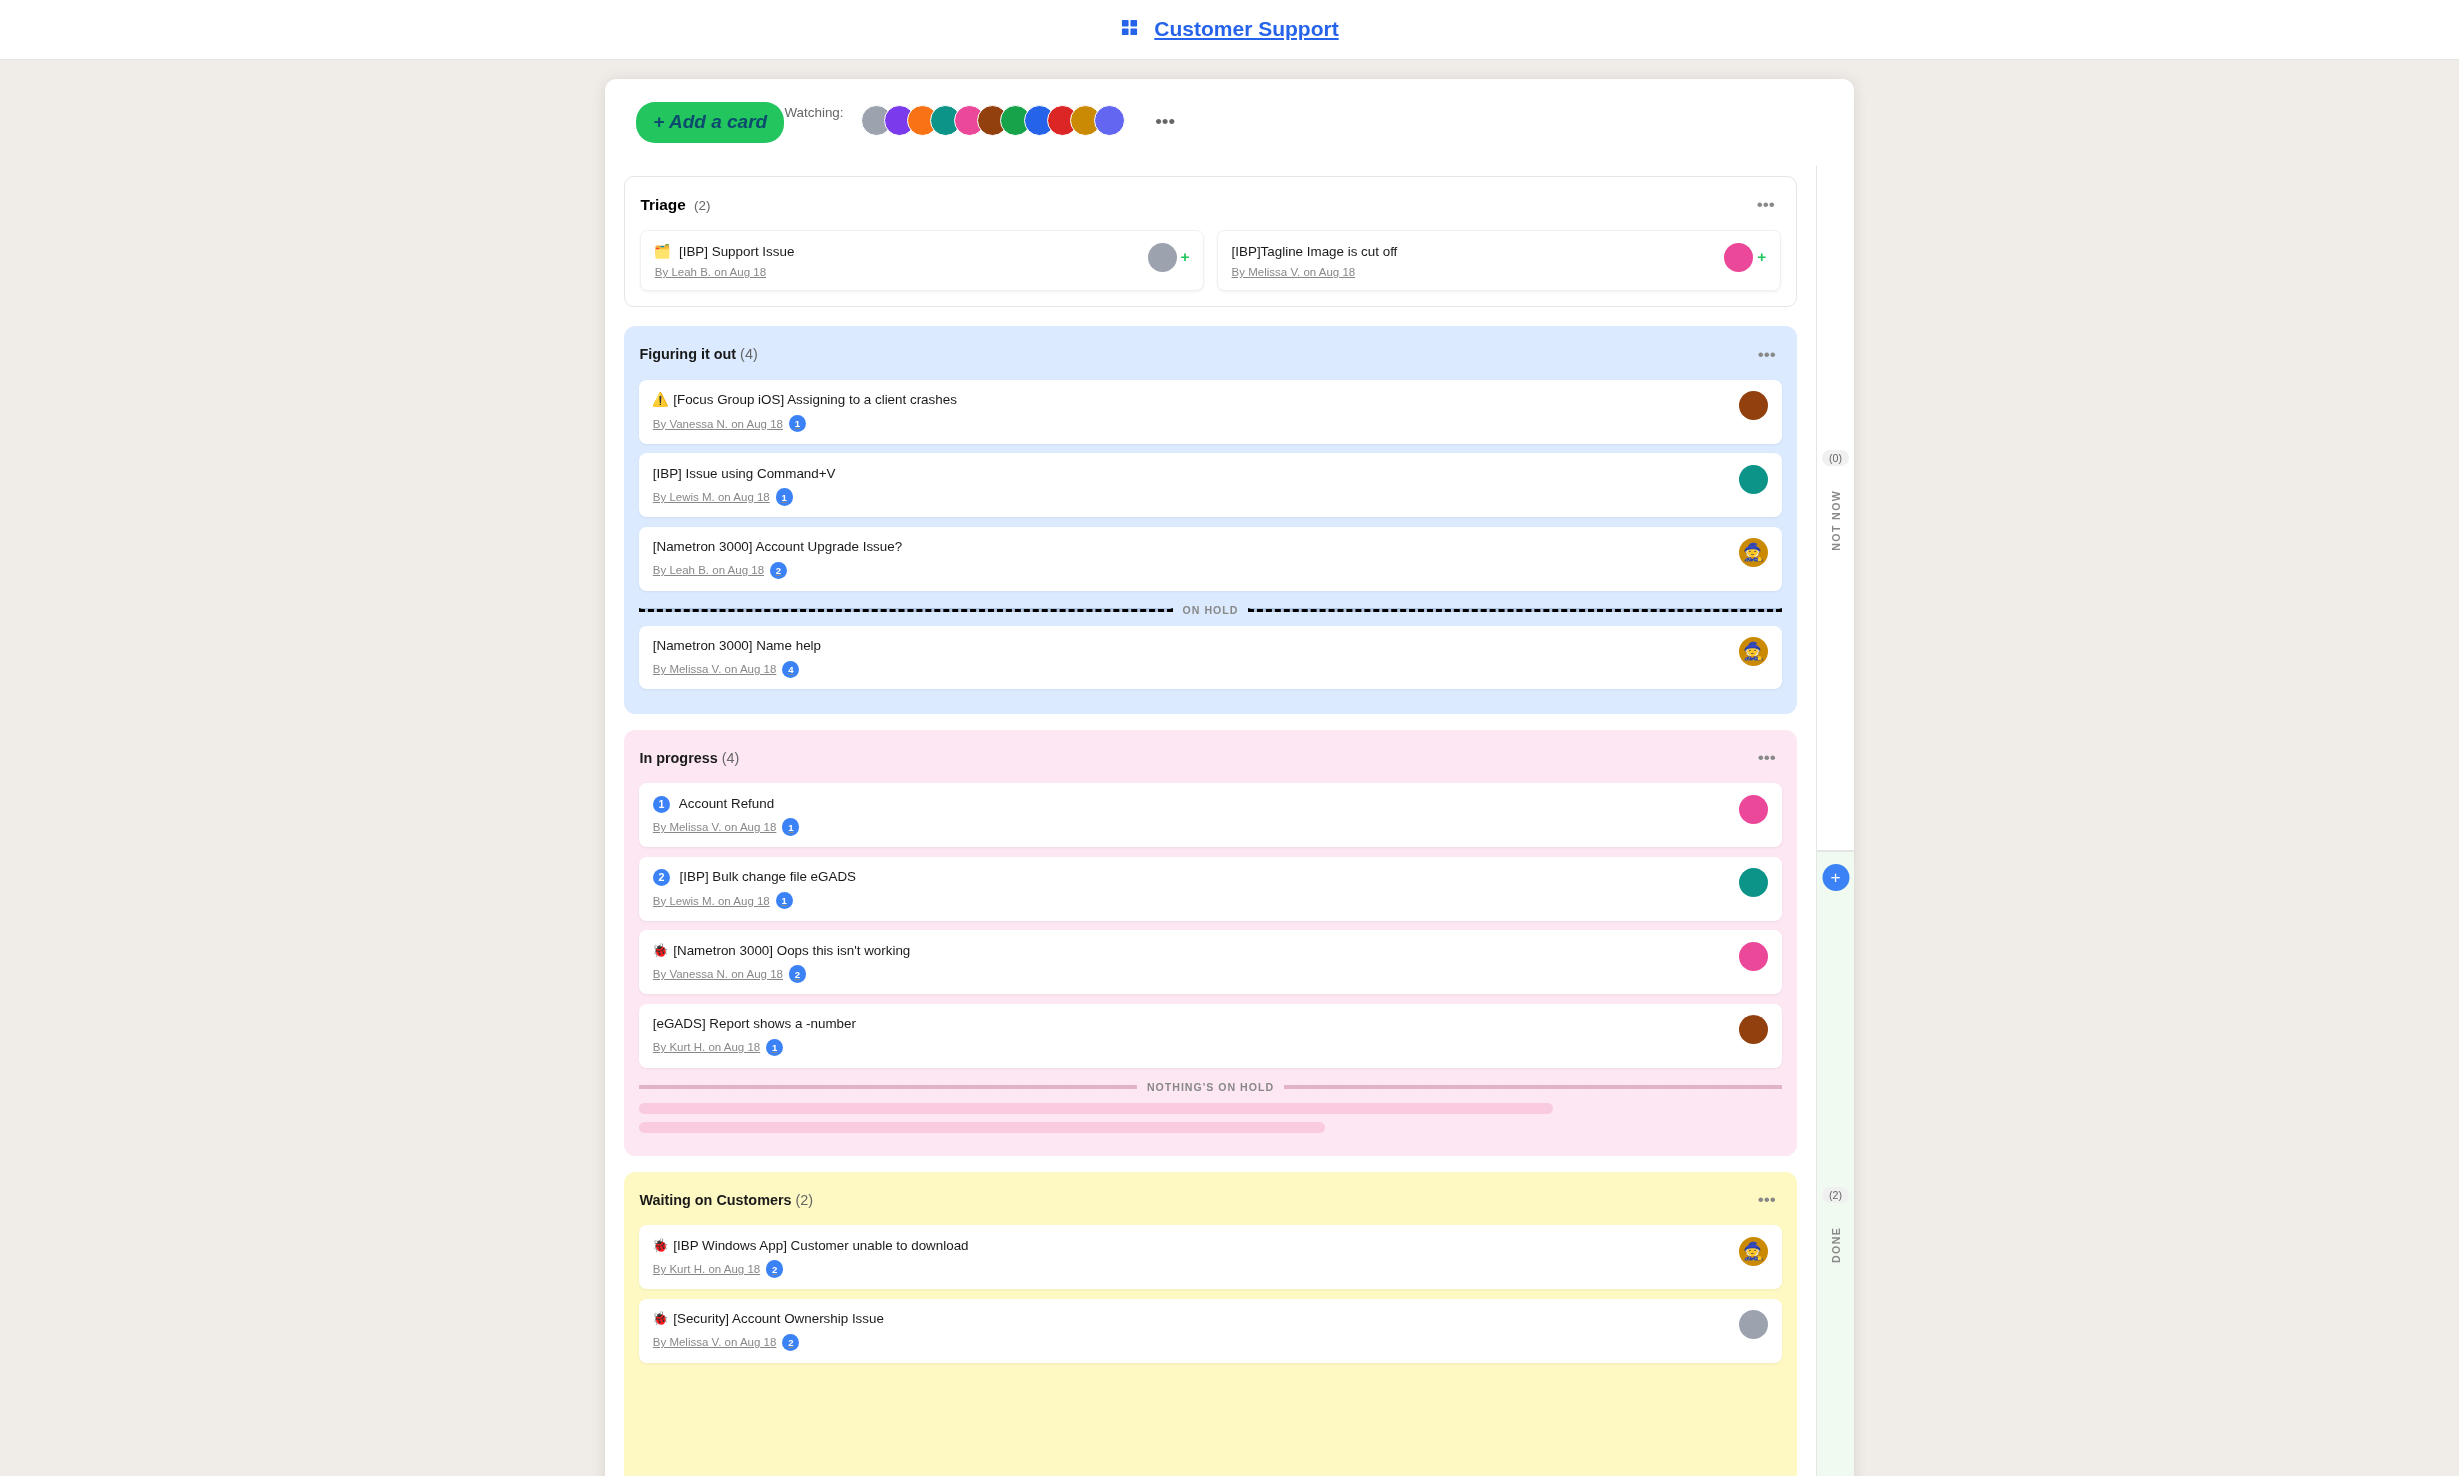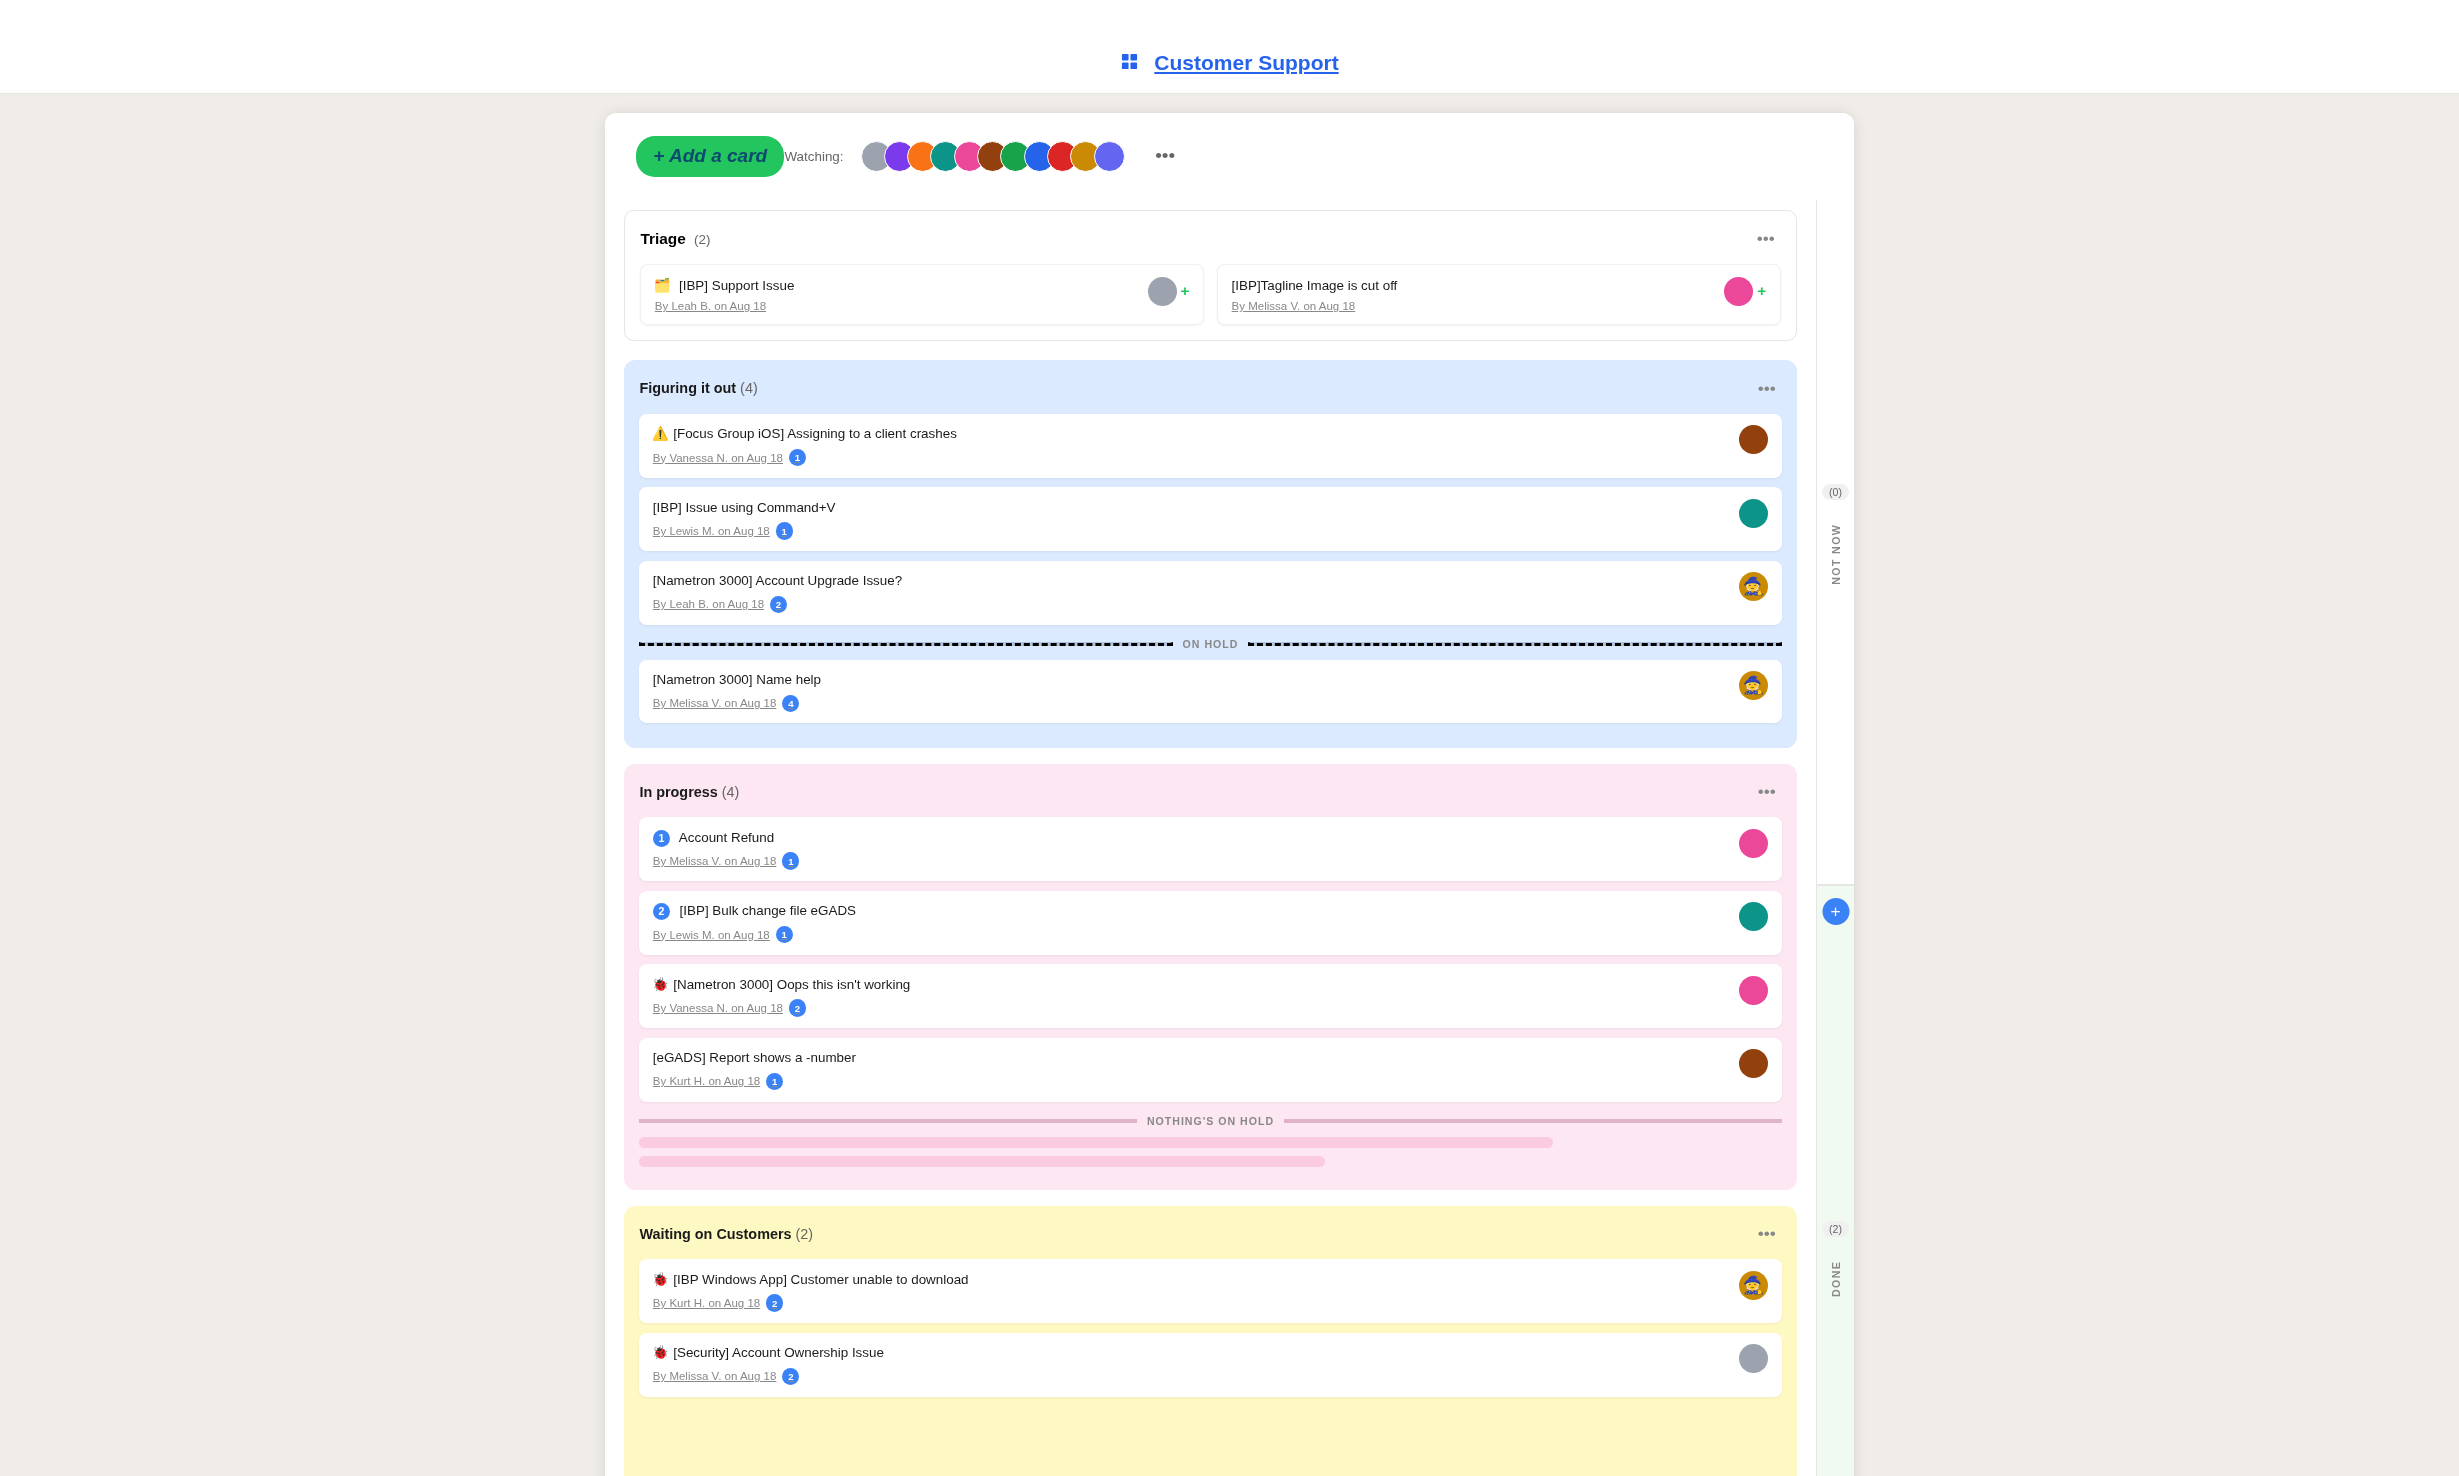--- a/index.html
+++ b/index.html
@@ -13,21 +13,20 @@
     .top-bar {
       background: white;
       padding: 17.3px 0;
       text-align: center;
       border-bottom: 1px solid #e5e5e5;
     }
     .top-bar-inner {
       display: inline-flex;
       align-items: center;
       gap: 15px;
-      margin-top: 34px;
     }
 
     
     .board-header {
       display: flex;
       align-items: center;
       padding: 23px 31px;
       position: relative;
     }
     .add-card-btn {
@@ -47,21 +46,20 @@
     }
     .board-title {
       flex: 1;
       text-align: center;
       font-size: 31px;
       font-weight: 700;
       color: #1a1a1a;
     }
     .watching-section {
       display: flex;
-      align-items: center;
       gap: 17px;
     }
     .watching-label {
       font-size: 13.4px;
       color: #666;
     }
     .avatars {
       display: flex;
     }
     .avatar {

